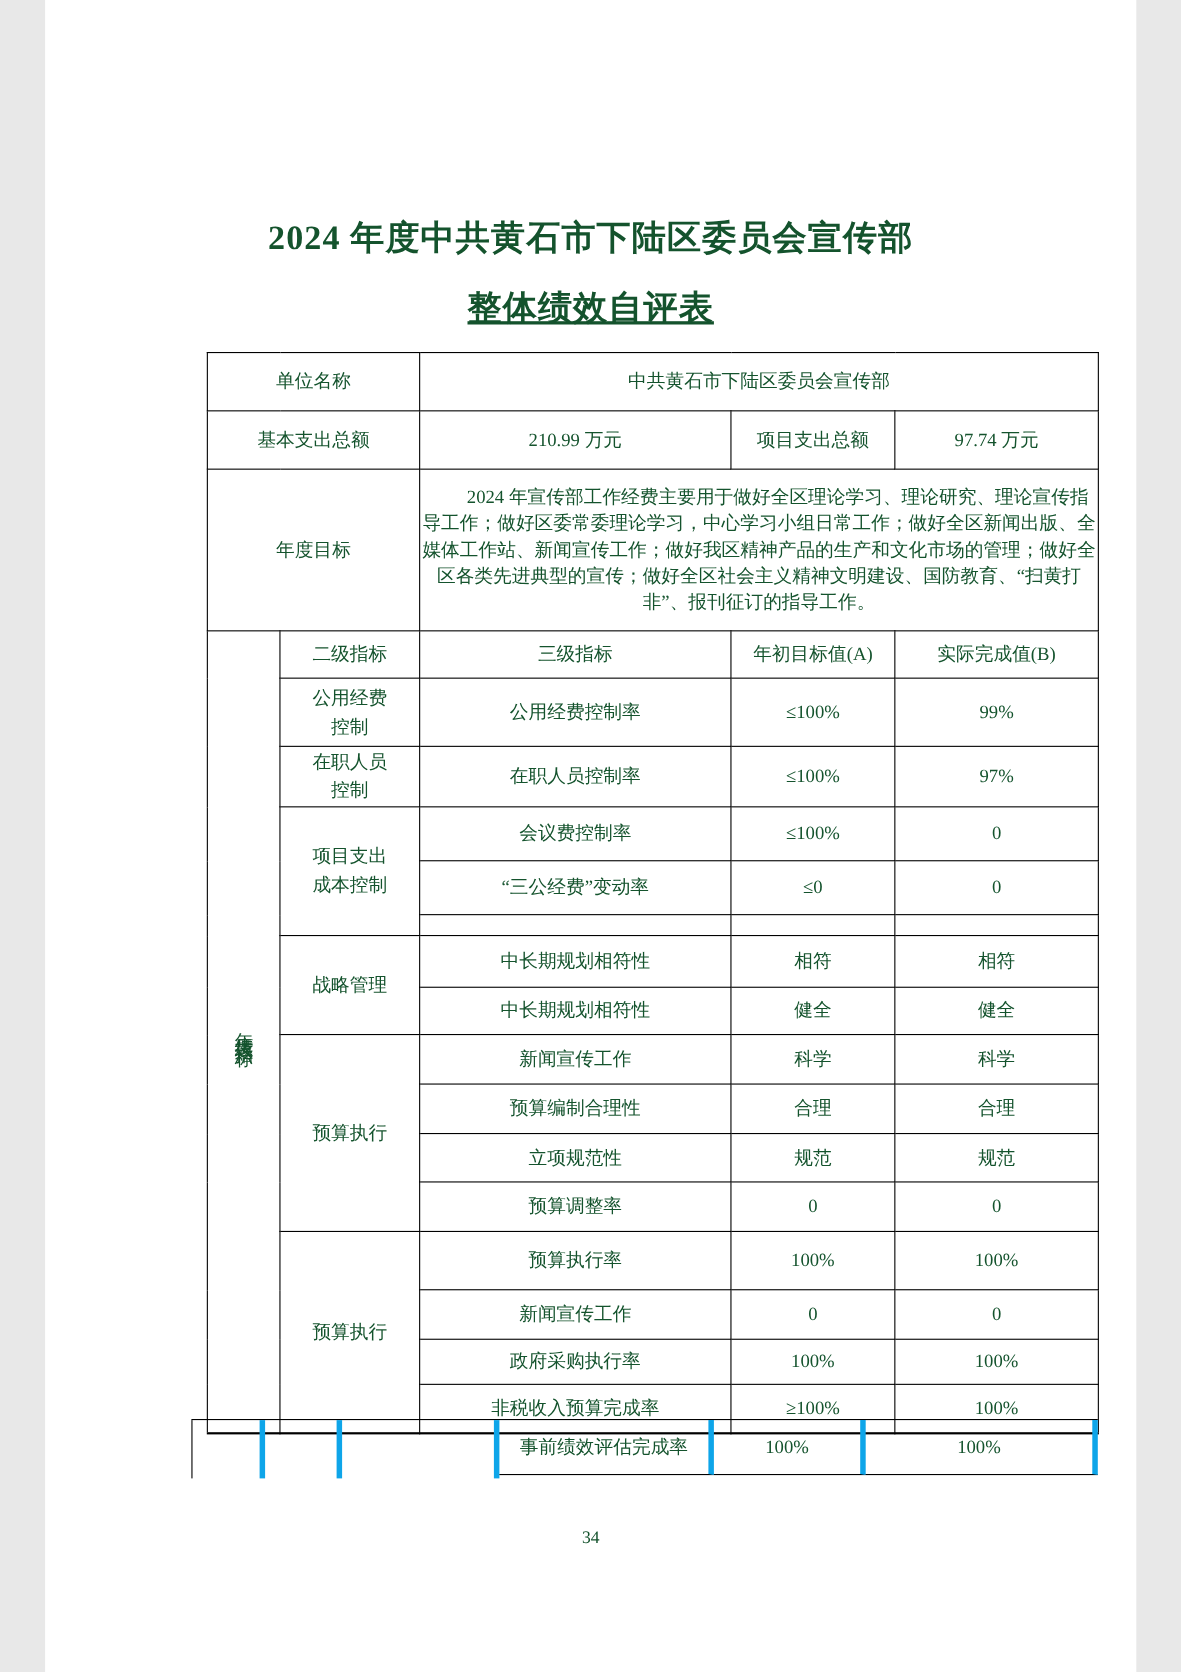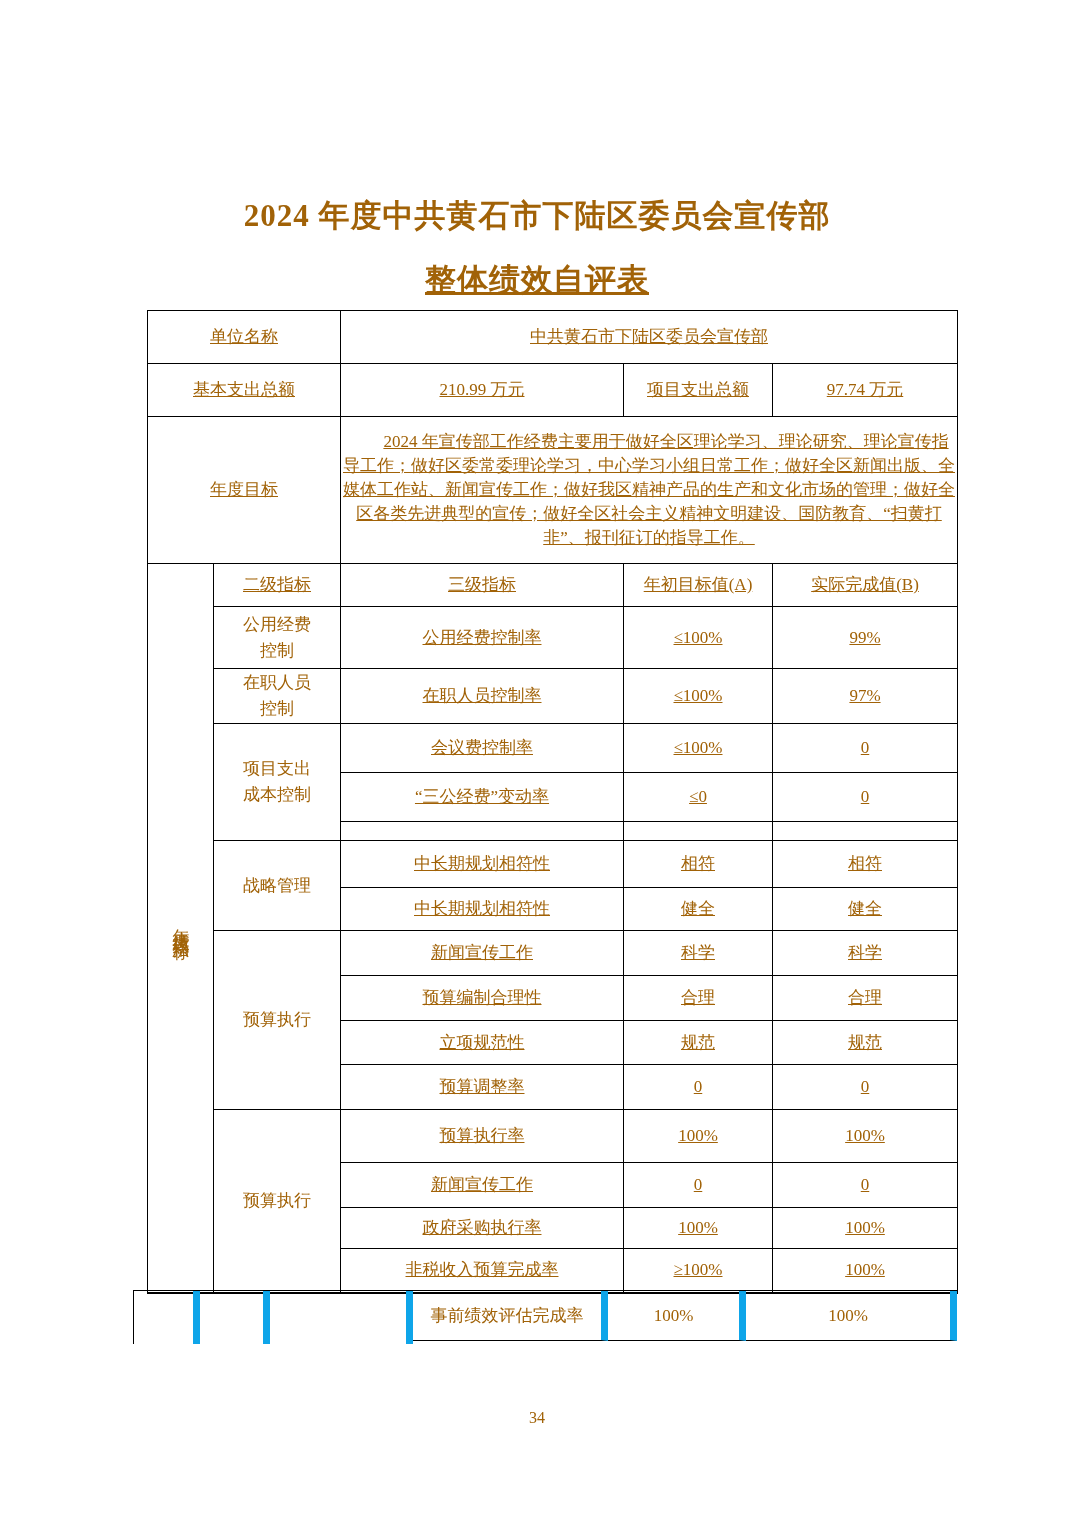--- a/index.html
+++ b/index.html
@@ -1,50 +1,49 @@
 <!DOCTYPE html>
 <html><head>
 <meta charset="utf-8">
 <style>
   html, body { margin: 0; padding: 0; background: #e8e8e8; }
   .page {
     position: relative;
-    width: 1074px;
+    width: 992px;
     height: 1520px;
     margin: 0 auto;
     background: #ffffff;
     font-family: "Liberation Serif", "DejaVu Serif", serif;
-    color: #a16207;
+    color: #14532d;
     overflow: hidden;
   }
   .doc-title {
     position: absolute;
     left: 0;
     width: 100%;
     text-align: center;
     font-weight: bold;
     font-size: 31px;
     line-height: 36px;
     letter-spacing: 1px;
     white-space: nowrap;
   }
   .doc-title.line1 { top: 198px; }
   .doc-title.line2 { top: 262px; text-decoration: underline; }
 
   
   table.main {
     position: absolute;
     left: 147px;
-    top: 310px;
+    top: 320px;
     width: 810px;
     border-collapse: collapse;
     table-layout: fixed;
     border: 1px solid #000;
     border-bottom: 2px solid #000;
-    text-decoration: underline;
   }
   table.main td {
     border: 1px solid #000;
     text-align: center;
     vertical-align: middle;
     font-size: 17px;
     line-height: 24px;
     padding: 1px 2px;
     overflow: hidden;
     word-break: break-all;
@@ -71,37 +70,36 @@
     top: 1290px;
     width: 824px;
     height: 50px;
     display: flex;
     border-top: 1px solid #000;
     box-sizing: border-box;
     font-size: 17px;
   }
   .frag .fcell {
     box-sizing: border-box;
-    border-right: 7px solid #0ea5e9;
+    border-right: 5px solid #0ea5e9;
     height: 53px;
     display: flex;
     align-items: center;
     justify-content: center;
   }
   .frag .fcell.first { border-left: 1px solid #000; }
   .frag .fcell.closed { border-bottom: 1px solid #000; height: 50px; }
 
   .page-number {
     position: absolute;
     top: 1390px;
     left: 0;
     width: 100%;
     text-align: center;
     font-size: 16px;
-    margin-top: 19px;
   }
 </style>
 </head>
 <body>
 
 <div class="page">
 
   <div class="doc-title line1">2024 年度中共黄石市下陆区委员会宣传部</div>
   <div class="doc-title line2">整体绩效自评表</div>
 

